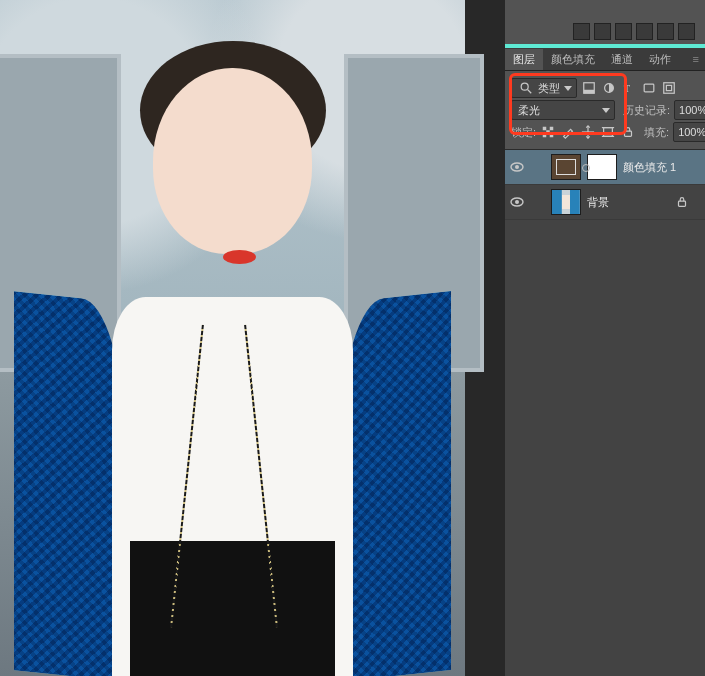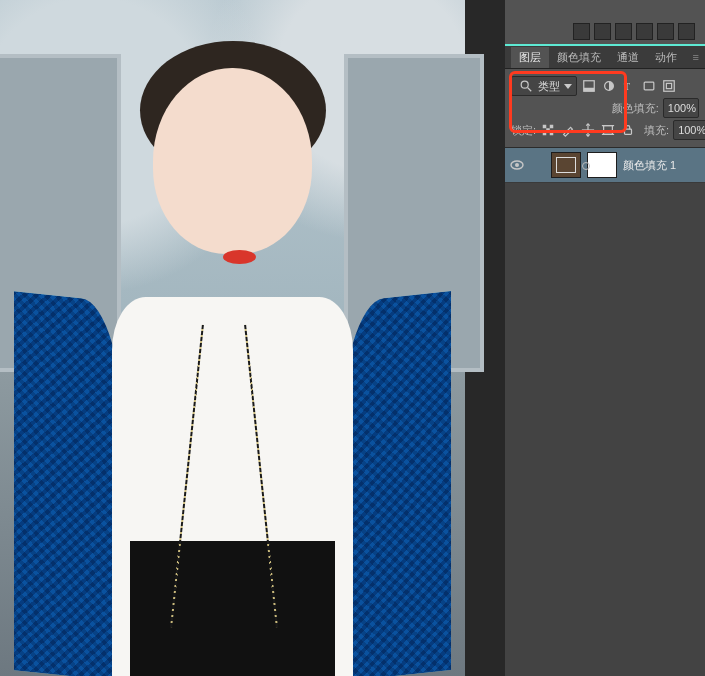--- a/index.html
+++ b/index.html
@@ -26,21 +26,21 @@
   .jacket.jl{left:3%;border-radius:0 40% 0 0;transform:skewY(6deg);}
   .jacket.jr{right:3%;border-radius:40% 0 0 0;transform:skewY(-6deg);}
   .skirt{position:absolute;left:28%;top:80%;width:44%;height:20%;background:#111;}
   .chain{position:absolute;left:40%;top:48%;width:2px;height:45%;background:repeating-linear-gradient(#1a1a1a 0 4px,#c9b97b 4px 6px);transform:rotate(6deg);}
   .chain.c2{left:56%;transform:rotate(-6deg);}
 
   .side{flex:1;background:#535353;display:flex;flex-direction:column;min-width:0;}
   .topstrip{height:40px;background:#535353;display:flex;align-items:flex-end;justify-content:flex-end;padding:0 10px 4px 0;gap:4px;}
   .topstrip .dot{width:15px;height:15px;background:#3a3a3a;border:1px solid #222;}
 
-  .tabbar{display:flex;align-items:center;height:22px;background:#3b3b3b;border-top:2px solid #5eead4;border-bottom:1px solid #222;padding:0 4px 0 6px;justify-content:flex-end;}
+  .tabbar{display:flex;align-items:center;height:22px;background:#3b3b3b;border-top:4px solid #5eead4;border-bottom:1px solid #222;padding:0 4px 0 0;justify-content:flex-end;}
   .tab{padding:3px 8px;color:#bbb;cursor:default;}
   .tab.active{background:#535353;color:#e8e8e8;}
   .tabbar .spacer{flex:1;}
   .drag{letter-spacing:2px;color:#888;}
 
   .opts{padding:6px 6px 6px 6px;border-bottom:1px solid #2b2b2b;position:relative;}
   .hl{position:absolute;border:3px solid #ff3a1f;border-radius:6px;pointer-events:none;}
   .hl1{left:4px;top:2px;width:112px;height:56px;}
 
   .row{display:flex;align-items:center;height:22px;gap:4px;}
@@ -158,22 +158,27 @@
           </span>
         <span class="ico">
             <svg viewBox="0 0 16 16">
               <rect class="stroke" x="2" y="2" width="12" height="12"></rect>
               <rect class="stroke" x="5" y="5" width="6" height="6"></rect>
             </svg>
           </span>
       </div>
 
       <div class="row">
+        <div class="dd" style="flex:0 0 92px">
+          <span class="lab">柔光</span>
+          <span style="flex:1"></span>
+          <span class="car"></span>
+        </div>
         <span style="flex:1"></span>
-        <span class="lbl">颜色填充:</span>
+        <span class="lbl">历史记录:</span>
         <div class="numbox">
           <span>100%</span>
 
         </div>
       </div>
 
       <div class="row">
         <span class="lbl">锁定:</span>
         <span class="ico">
             <svg viewBox="0 0 16 16">
@@ -227,16 +232,33 @@
               <ellipse class="stroke" cx="8" cy="8" rx="6" ry="4"></ellipse>
               <circle class="fillc" cx="8" cy="8" r="2"></circle>
             </svg>
         </span>
         <span class="indent"></span>
         <div class="thumb fill"></div>
         <div class="thumb mask"></div>
         <span class="name">颜色填充 1</span>
       </div>
 
+      <div class="layer">
+        <span class="vis">
+          <svg viewBox="0 0 16 16">
+              <ellipse class="stroke" cx="8" cy="8" rx="6" ry="4"></ellipse>
+              <circle class="fillc" cx="8" cy="8" r="2"></circle>
+            </svg>
+        </span>
+        <span class="indent"></span>
+        <div class="thumb img"></div>
+        <span class="name">背景</span>
+        <span class="lock">
+          <svg viewBox="0 0 16 16">
+              <rect class="stroke" x="4" y="7" width="8" height="6" rx="1"></rect>
+              <path class="stroke" d="M6 7V5a2 2 0 114 0v2"></path>
+            </svg>
+        </span>
+      </div>
 
     </div>
   </div>
 </div>
 
 </body></html>

